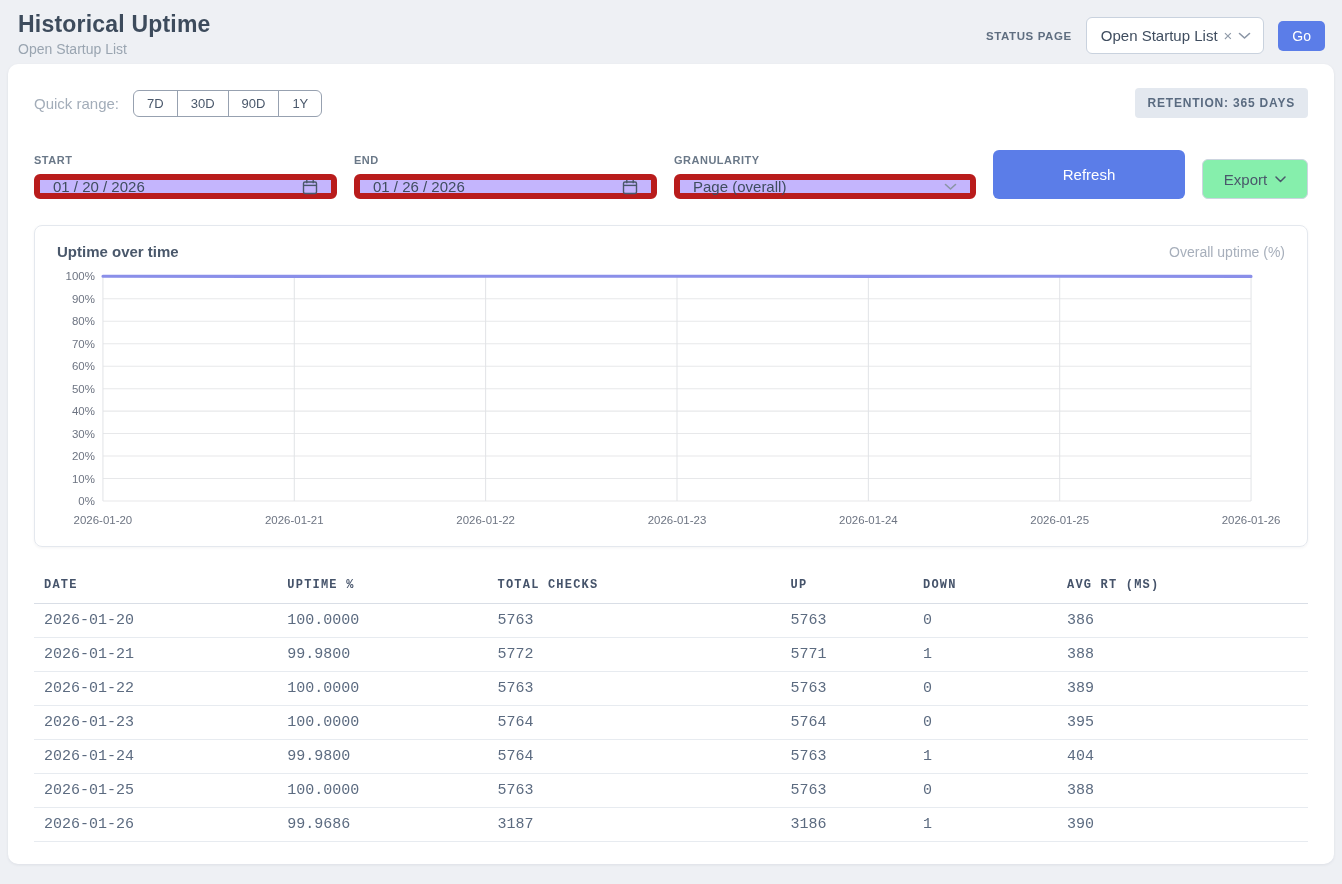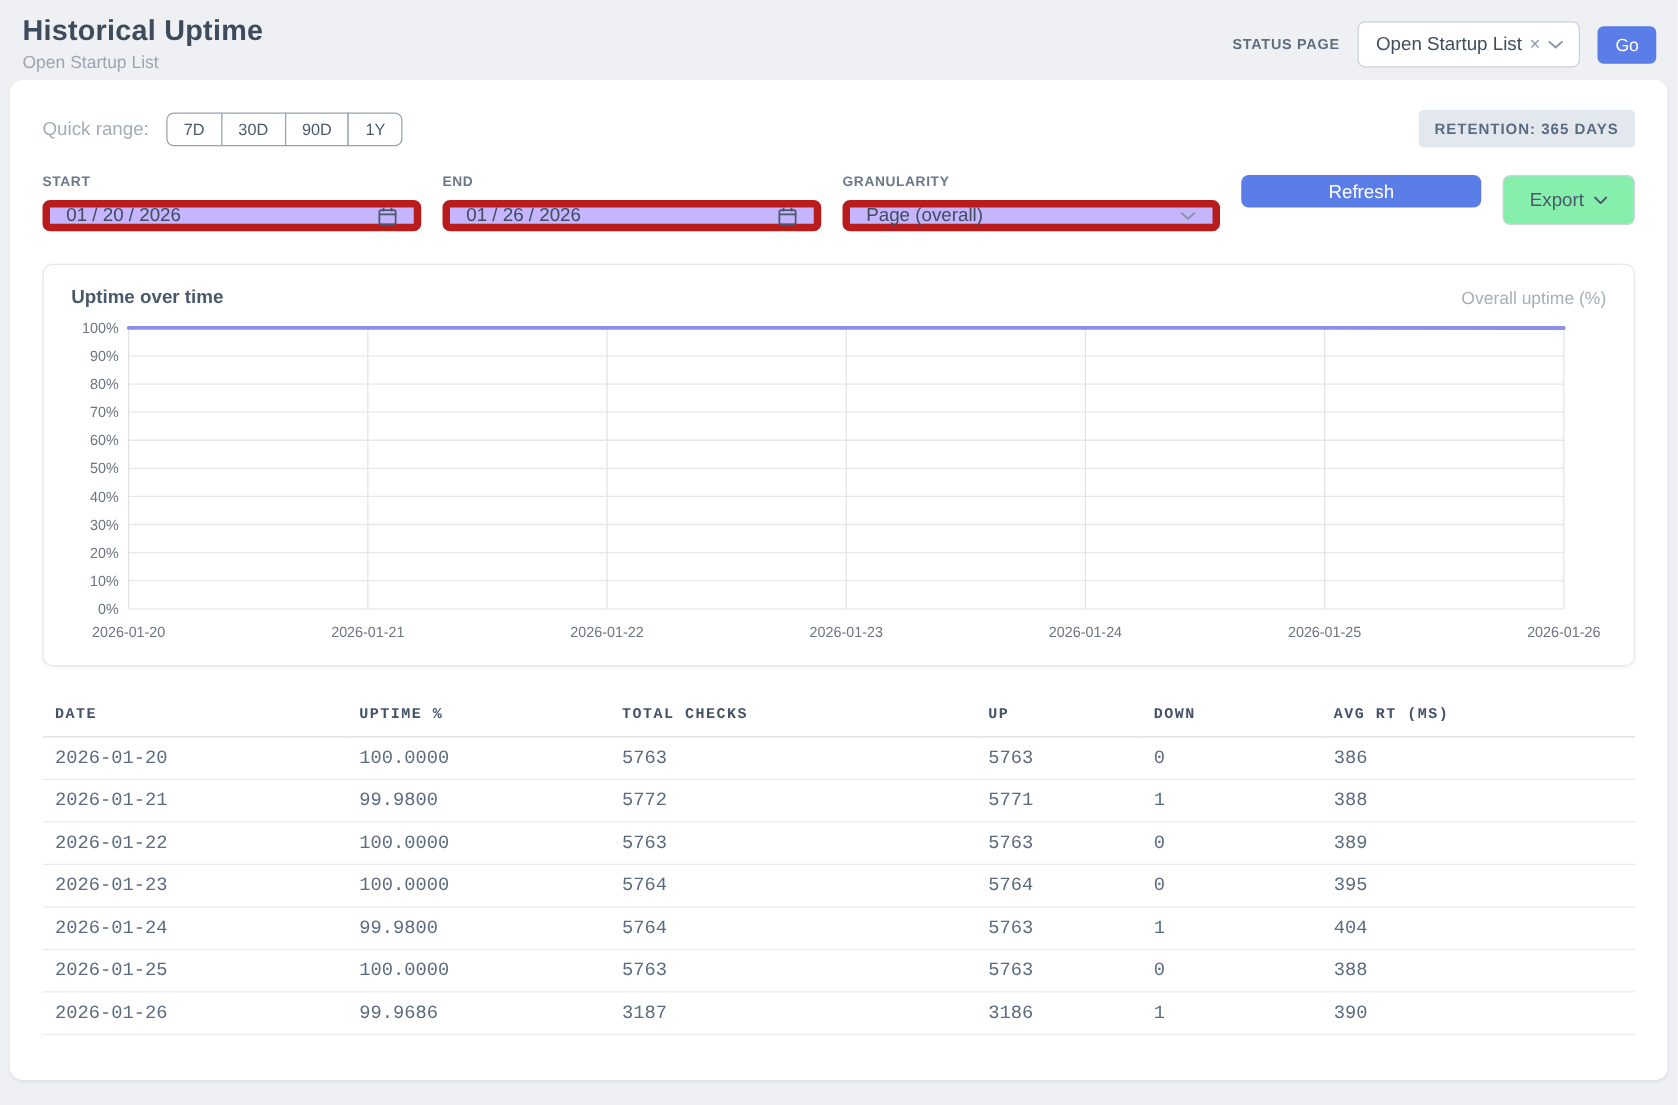--- a/index.html
+++ b/index.html
@@ -46,34 +46,34 @@
     font-size: 13px; padding: 5px 13px; cursor: pointer; margin-left: -1px;
     font-family: "Liberation Sans", sans-serif;
   }
   .qr-btn:first-child { border-radius: 6px 0 0 6px; margin-left: 0; }
   .qr-btn:last-child { border-radius: 0 6px 6px 0; }
   .retention-badge {
     background: #e3e8ef; color: #5a6b80; font-size: 12px; font-weight: 700;
     letter-spacing: 0.8px; padding: 8px 13px; border-radius: 4px;
   }
   
-  .filter-row { display: flex; align-items: flex-start; gap: 17px; margin-top: 22px; }
+  .filter-row { display: flex; align-items: flex-end; gap: 17px; margin-top: 32px; }
   .field-group { display: flex; flex-direction: column; }
   .field-label {
     font-size: 11px; font-weight: 600; color: #6a7888; letter-spacing: 0.5px; margin-bottom: 8px;
   }
   .input-box {
     height: 25px; border: 6px solid #b91c1c; border-radius: 6px; background: #c4b5fd;
     display: flex; align-items: center; justify-content: space-between;
     padding: 0 13px; font-size: 15px; color: #3f4d5f; cursor: pointer;
   }
   .w-date { width: 303px; }
   .w-gran { width: 308px; flex: 1; }
   .refresh-btn {
-    width: 192px; height: 26px; background: #5b7de8; color: #fff; border: none;
+    width: 192px; height: 49px; background: #5b7de8; color: #fff; border: none;
     border-radius: 6px; font-size: 15px; cursor: pointer;
     font-family: "Liberation Sans", sans-serif;
   }
   .export-btn {
     width: 106px; height: 40px; background: #86efac; color: #4a586b;
     border: 1px solid #ccd4df; border-radius: 6px; font-size: 15px; cursor: pointer;
     display: flex; align-items: center; justify-content: center; gap: 8px;
     font-family: "Liberation Sans", sans-serif;
   }
   .icon { display: inline-flex; align-items: center; }

